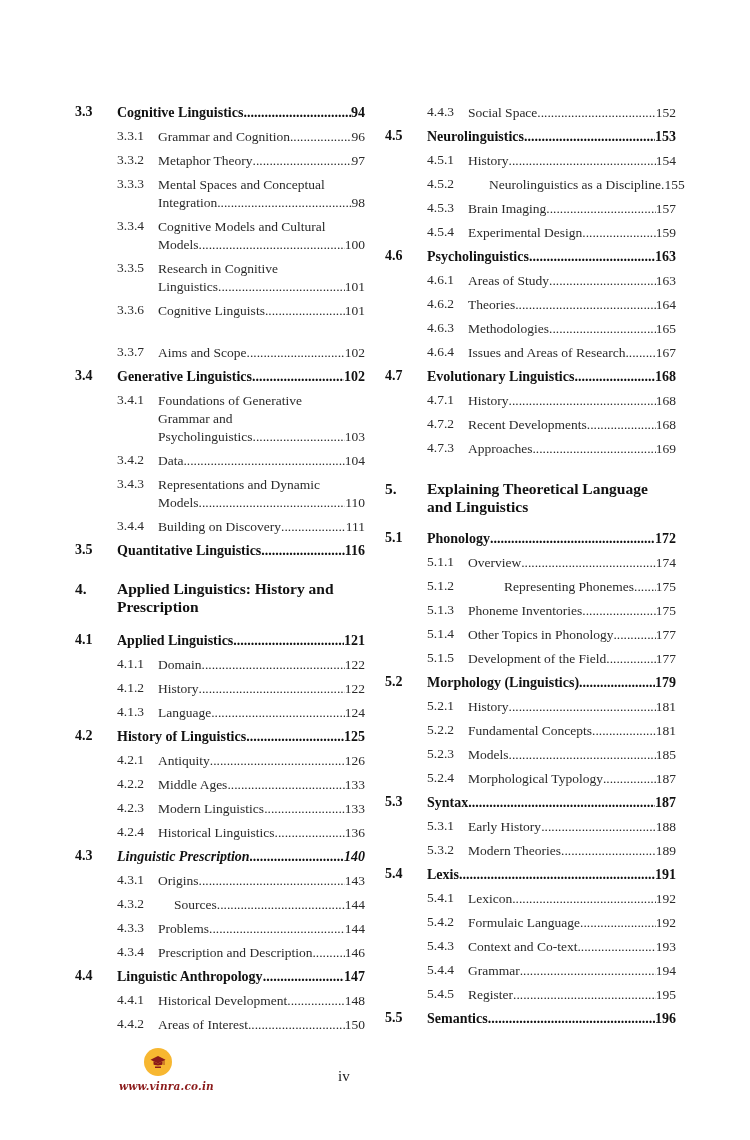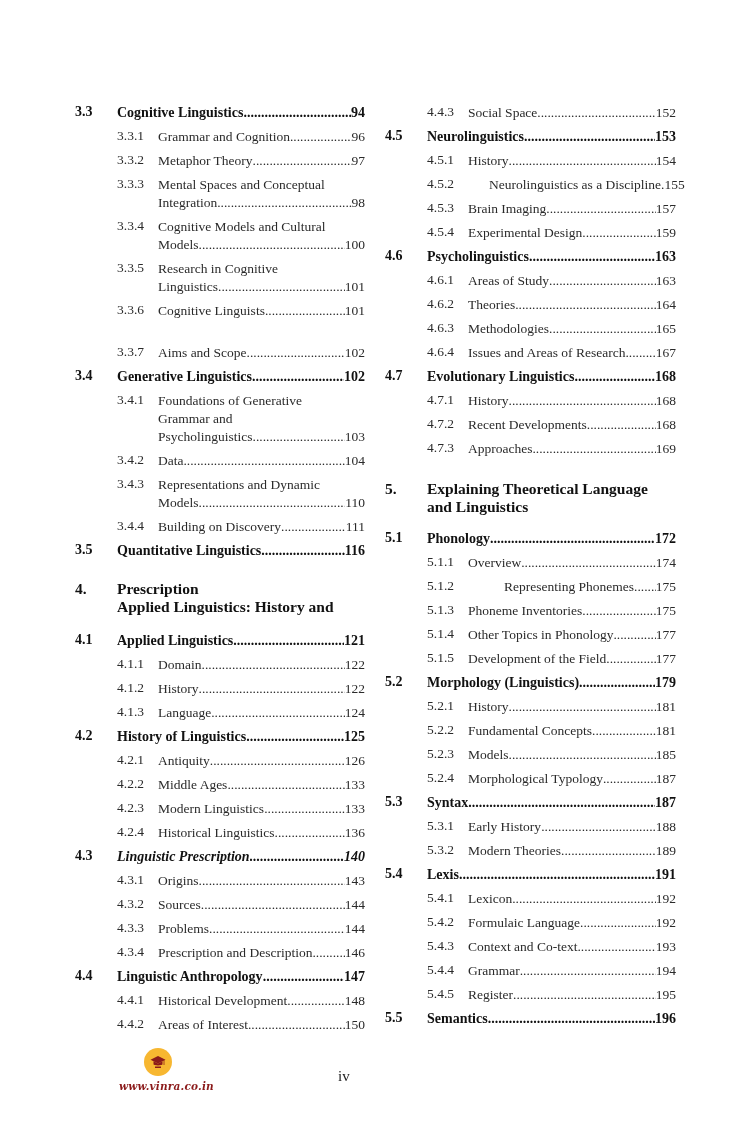--- a/index.html
+++ b/index.html
@@ -177,22 +177,22 @@
         <div class="line">
           <span class="t">Quantitative Linguistics</span>
           <span class="dots"></span>
           <span class="pg">116</span>
         </div>
       </div>
     </div>
     <div class="entry chapter" style="top: 580px;">
       <span class="num">4.</span>
       <div class="body" style="display: block;">
+        <div class="plain">Applied  Linguistics: History and</div>
         <div class="plain">Prescription</div>
-        <div class="plain">Applied  Linguistics: History and</div>
       </div>
     </div>
     <div class="entry sec" style="top: 632px;">
       <span class="num">4.1</span>
       <div class="body" style="display: block;">
         <div class="line">
           <span class="t">Applied Linguistics</span>
           <span class="dots"></span>
           <span class="pg">121</span>
         </div>
@@ -293,21 +293,21 @@
       <div class="body" style="display: block;">
         <div class="line">
           <span class="t">Origins</span>
           <span class="dots"></span>
           <span class="pg">143</span>
         </div>
       </div>
     </div>
     <div class="entry sub" style="top: 896px;">
       <span class="num">4.3.2</span>
-      <div class="body" style="display: block;">
+      <div class="body" style="display: block; margin-left: 16px;">
         <div class="line">
           <span class="t">Sources</span>
           <span class="dots"></span>
           <span class="pg">144</span>
         </div>
       </div>
     </div>
     <div class="entry sub" style="top: 920px;">
       <span class="num">4.3.3</span>
       <div class="body" style="display: block;">

